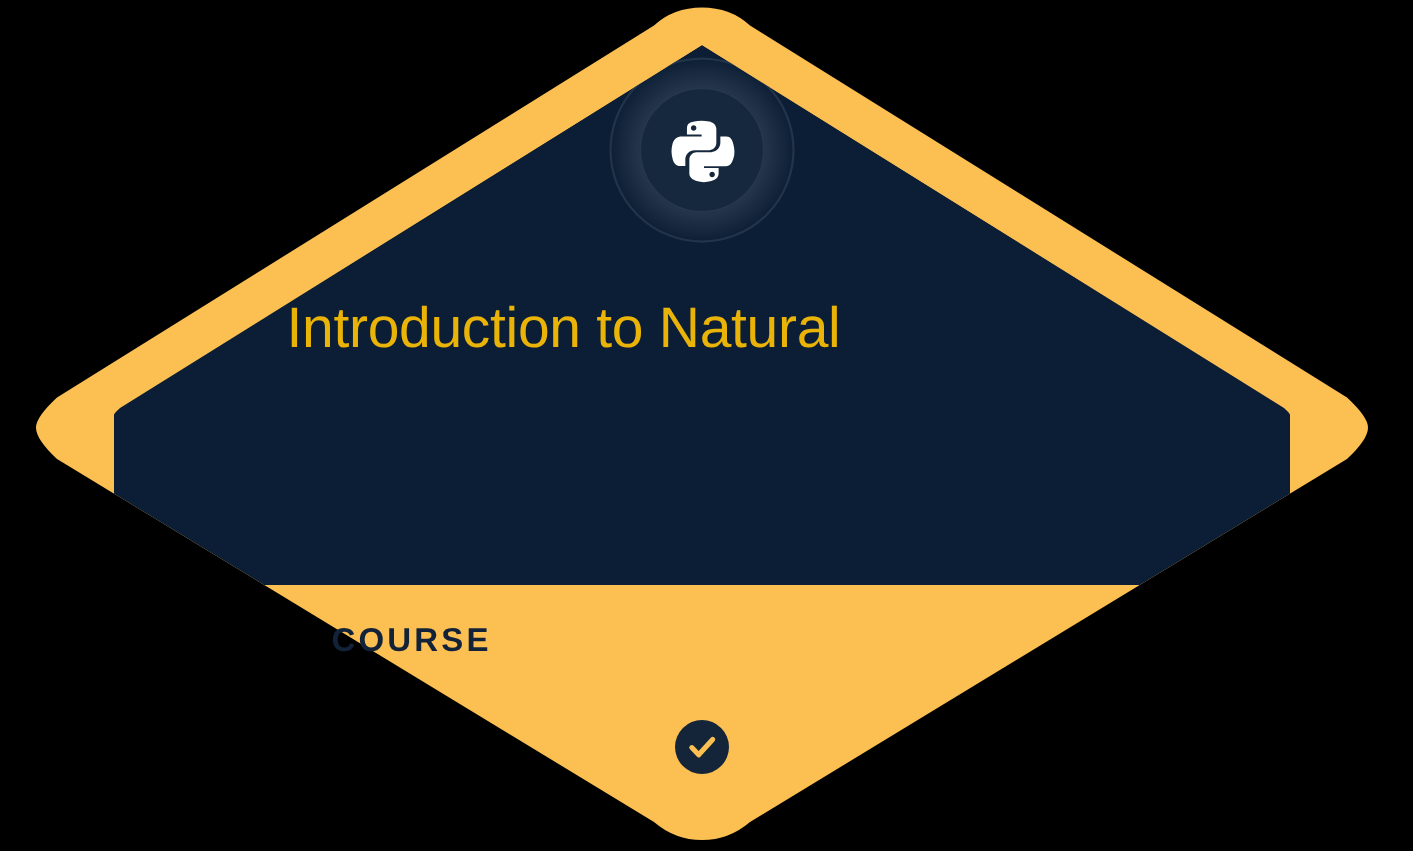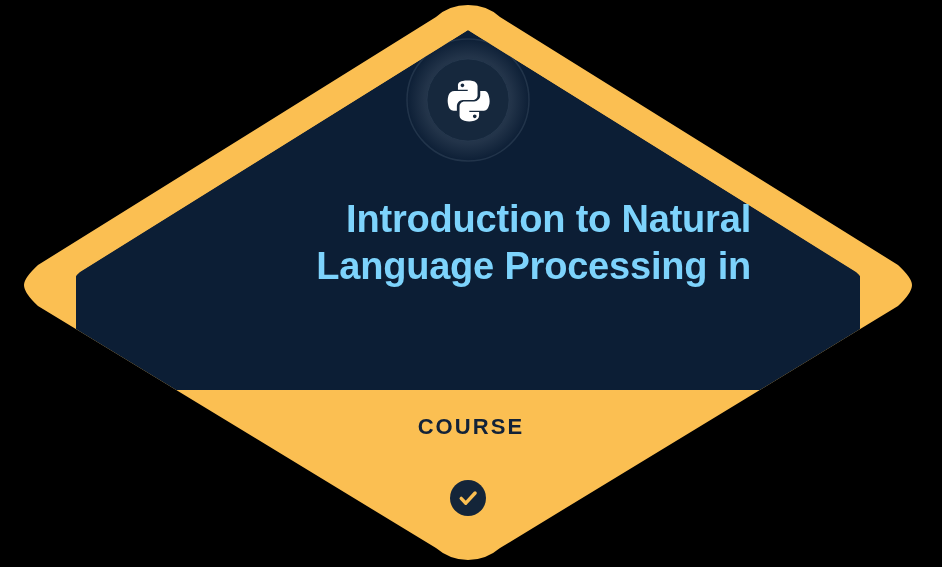--- a/index.html
+++ b/index.html
@@ -39,34 +39,33 @@
     display: block;
     width: 44px;
     height: 44px;
   }
   
   #title-block {
     position: absolute;
     left: 191px;
     top: 196px;
     width: 560px;
-    text-align: right;
-    color: #7dd3fc;
+    text-align: left;
+    color: #eab308;
     font-size: 38px;
     line-height: 47px;
-    font-weight: bold;
+    font-weight: normal;
     letter-spacing: -0.2px;
   }
   
   #status-block {
     position: absolute;
     left: 221px;
     top: 410px;
     width: 500px;
-    text-align: center;
     color: #122238;
     font-size: 22px;
     line-height: 34px;
     font-weight: bold;
     letter-spacing: 2.1px;
   }
   
   #check-badge {
     position: absolute;
     left: 450px;
@@ -144,21 +143,20 @@
     <svg viewBox="0 0 110 110" aria-hidden="true">
       <g fill="#FFFFFF">
         <path d="M54.3 6.2c-4.6 0-8.7.4-12.2 1.1-10.3 1.8-12.2 5.6-12.2 12.6v9.3h24.4v3.1H21.1c-7.1 0-13.3 4.2-15.2 12.3-2.2 9.3-2.3 15.1 0 24.8 1.7 7.2 5.8 12.3 12.9 12.3h8.4V70.5c0-8.1 7-15.2 15.2-15.2h24.3c6.8 0 12.2-5.6 12.2-12.4V19.9c0-6.6-5.6-11.6-12.2-12.6-4.2-.7-8.6-1.1-12.4-1.1zM41.1 13.7c2.5 0 4.6 2.1 4.6 4.7 0 2.6-2.1 4.6-4.6 4.6-2.6 0-4.6-2.1-4.6-4.6 0-2.6 2-4.7 4.6-4.7z"></path>
         <path d="M85.6 32.3v10.8c0 8.4-7.2 15.5-15.2 15.5H46.1c-6.7 0-12.2 5.7-12.2 12.4v23.3c0 6.6 5.8 10.5 12.2 12.4 7.7 2.3 15.2 2.7 24.4 0 6.2-1.8 12.2-5.4 12.2-12.4v-9.3H58.3v-3.1h36.6c7.1 0 9.8-4.9 12.3-12.3 2.6-7.6 2.5-14.9 0-24.8-1.8-7-4.5-12.5-11.6-12.5h-10zM71.9 91.1c2.6 0 4.6 2 4.6 4.6 0 2.6-2.1 4.7-4.6 4.7-2.5 0-4.6-2.1-4.6-4.7 0-2.6 2-4.6 4.6-4.6z"></path>
       </g>
     </svg>
   </div>
 
   <div id="title-block">
     <div>Introduction to Natural</div>
-    <div>Language Processing in</div>
   </div>
 
   <div id="status-block">
     <div>COURSE</div>
   </div>
 
   <div id="check-badge">
     <svg viewBox="0 0 36 36" aria-hidden="true">
       <circle cx="18" cy="18" r="18" fill="#142539"></circle>
       <path d="M11.2 18.4 l4.6 4.8 l9.3 -10.2" fill="none" stroke="#FBBF52" stroke-width="3.4" stroke-linecap="round" stroke-linejoin="round"></path>

